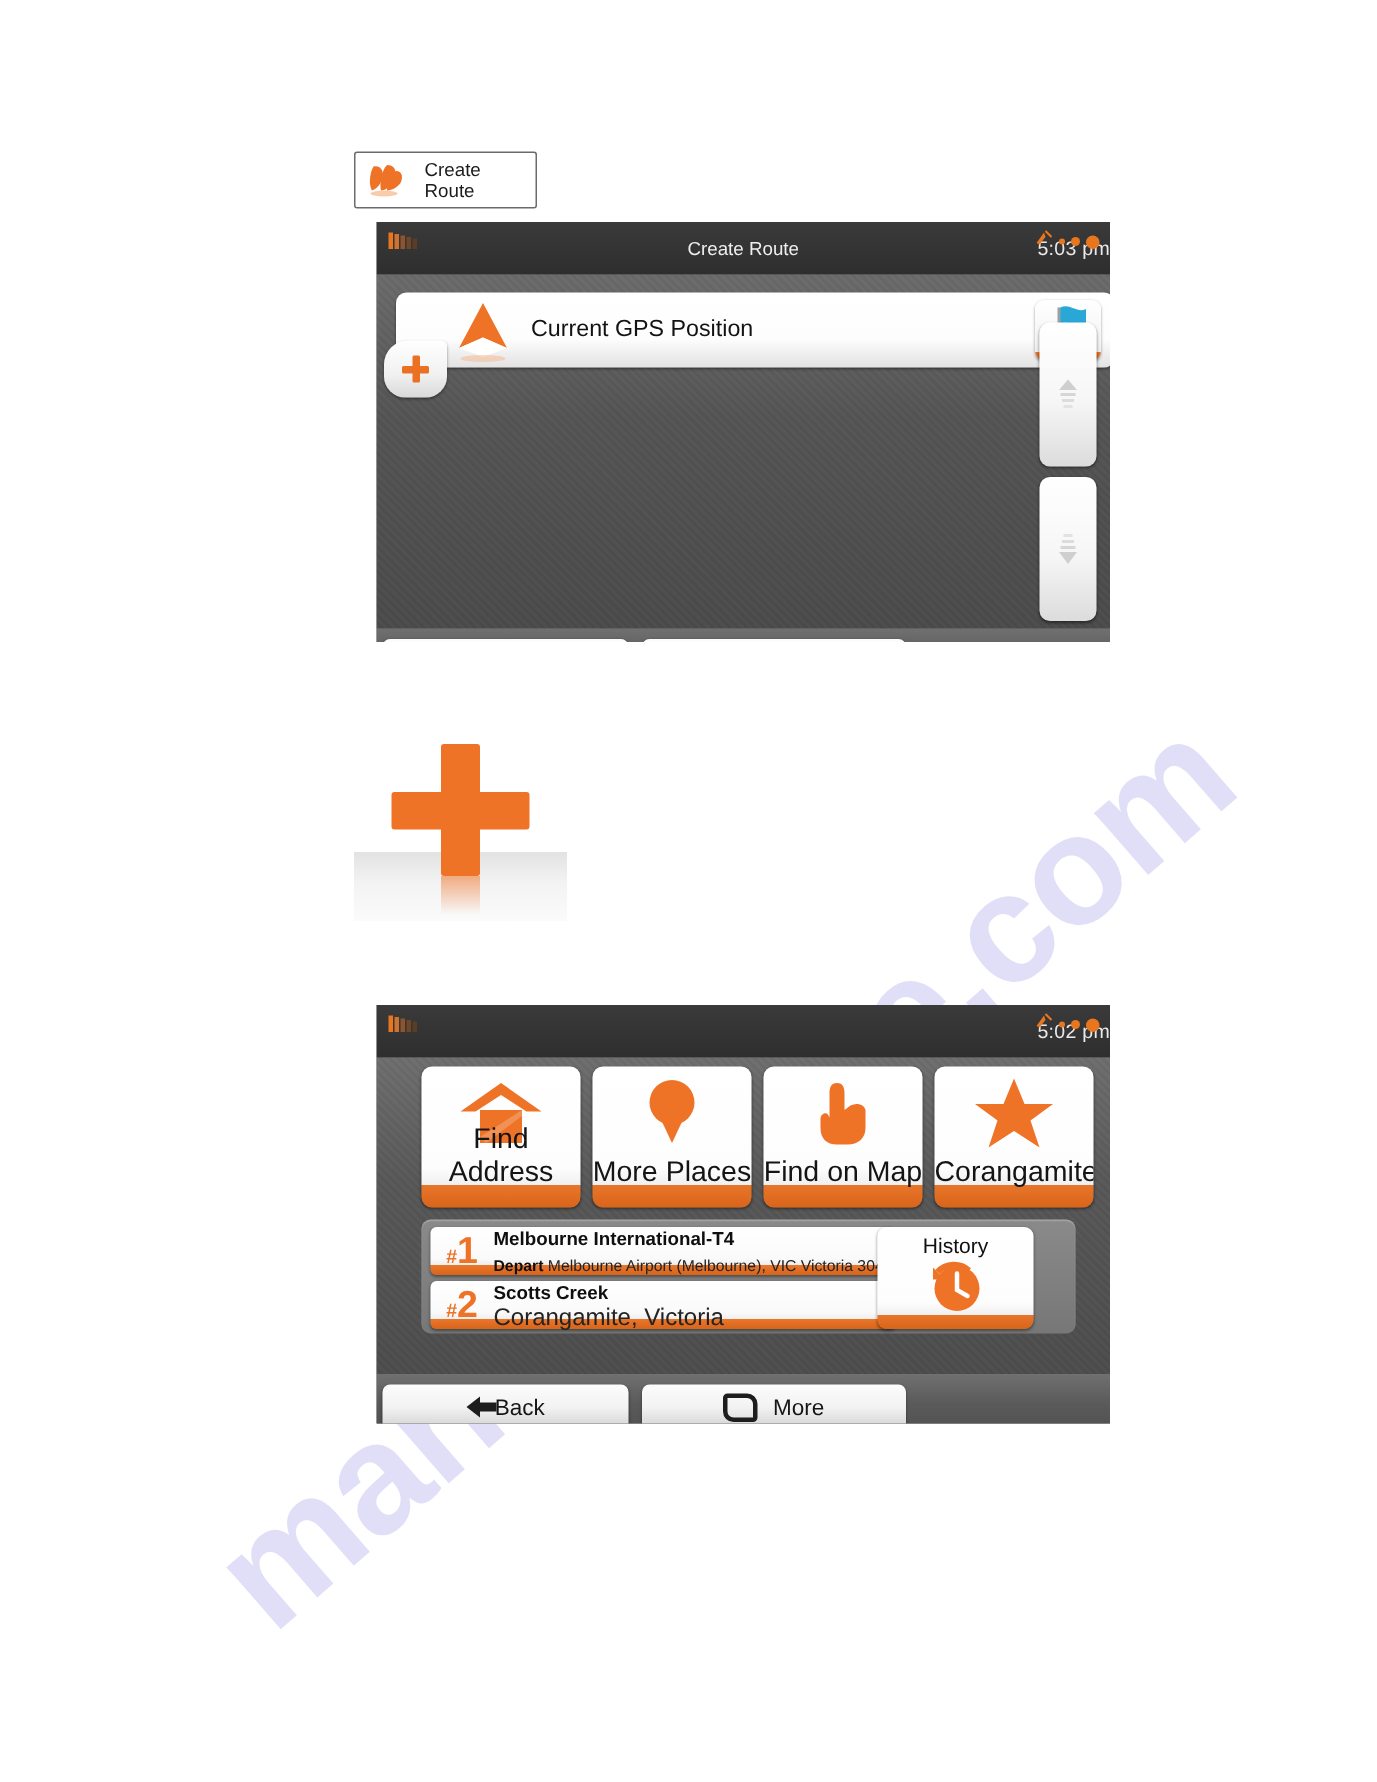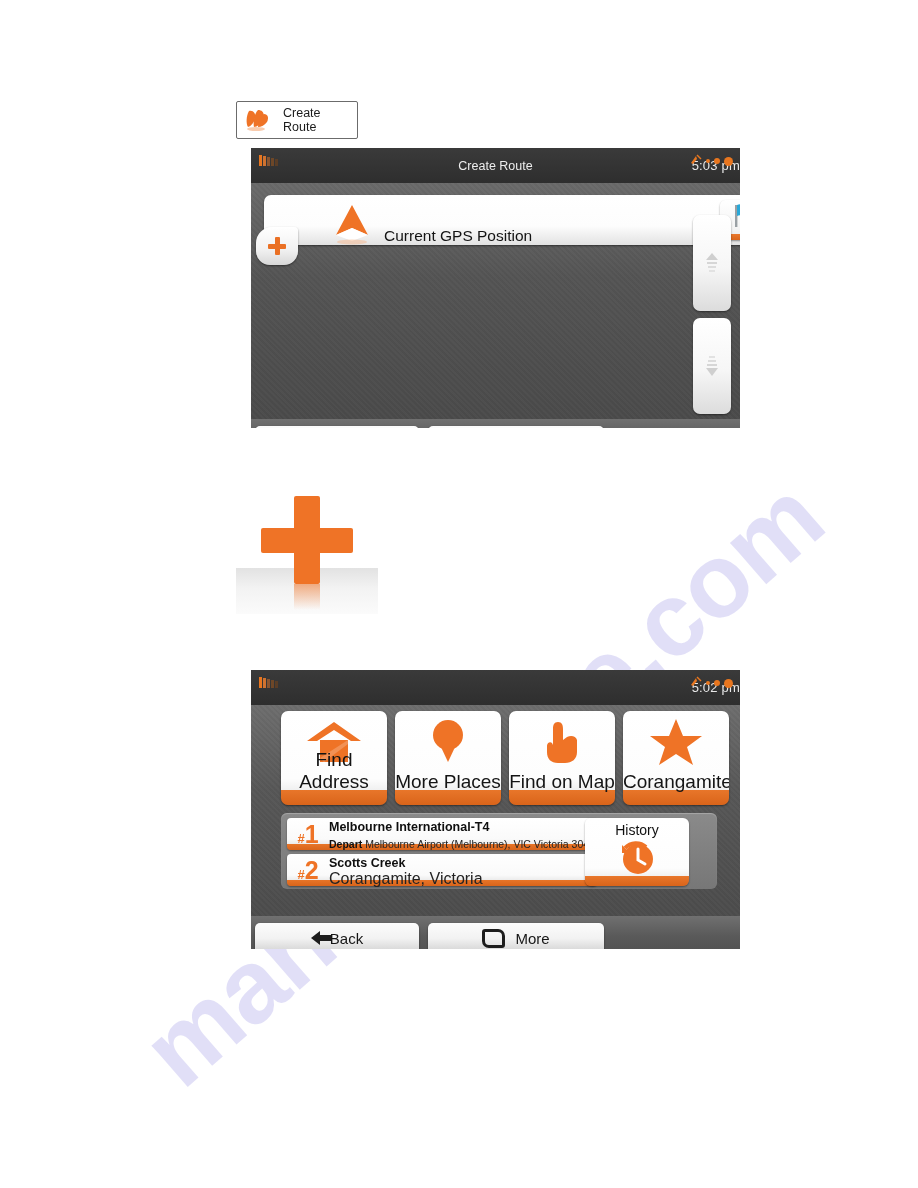--- a/index.html
+++ b/index.html
@@ -70,21 +70,21 @@
   
   .cr-body{position:relative;height:236px;width:100%;
     background:
       repeating-linear-gradient(45deg,rgba(255,255,255,.018) 0 2px,rgba(0,0,0,.018) 2px 4px),
       linear-gradient(180deg,#6a6a6a 0%,#545454 40%,#4a4a4a 100%);
   }
   .route-row{
     position:absolute;left:13px;top:12px;width:479px;height:50px;
     background:linear-gradient(180deg,#ffffff 0%,#fdfdfd 62%,#e2e2e2 100%);
     border-radius:7px;box-shadow:0 1px 2px rgba(0,0,0,.45);
-    display:flex;align-items:flex-end;padding-left:30px;
+    display:flex;align-items:center;
   }
   .rr-arrow{width:52px;height:44px;position:relative;flex:0 0 auto;margin-left:32px;}
   .rr-text{font-size:15.5px;color:#131313;margin-left:6px;}
   .plus-tab{
     position:absolute;left:5px;top:44px;width:42px;height:38px;
     background:linear-gradient(180deg,#ffffff 0%,#f1f1f1 60%,#d8d8d8 100%);
     border-radius:16px 4px 14px 14px;
     box-shadow:0 1px 2px rgba(0,0,0,.45);
     display:flex;align-items:center;justify-content:center;
   }

